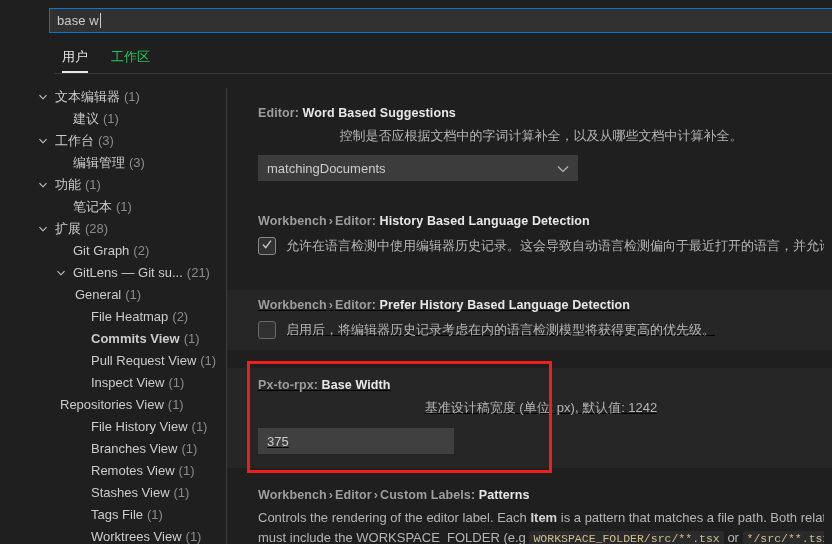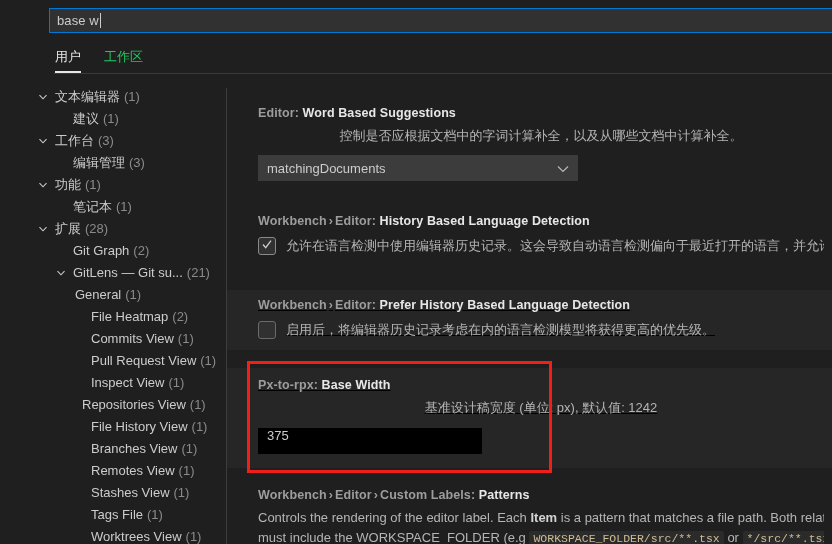--- a/index.html
+++ b/index.html
@@ -50,21 +50,21 @@
     width: 1px;
     height: 15px;
     background: #cccccc;
     vertical-align: -3px;
     margin-left: 1px;
   }
 
   
   .tabs {
     position: absolute;
-    left: 1px; top: 44px;
+    left: 8px; top: 44px;
     width: 680px; height: 30px;
   }
   .tab {
     position: absolute;
     top: 0;
     height: 29px;
     font-size: 13px;
     line-height: 26px;
     color: #22c55e;
     cursor: pointer;
@@ -213,25 +213,26 @@
     font-size: 13px;
     line-height: 20px;
     color: #b5b5b5;
     white-space: nowrap;
     overflow: hidden;
   }
 
   
   .text-input {
     margin-top: 10px;
-    width: 224px; height: 26px;
-    background: #000000;
+    width: 196px; height: 26px;
+    background: #404040;
     color: #cccccc;
     font-size: 13px;
     display: flex;
+    align-items: center;
     padding: 0 9px;
     cursor: text;
   }
 
   
   .accent-bar {
     position: absolute;
     left: 20px;
     width: 2px;
     background: #29b8db;
@@ -327,33 +328,33 @@
       </div>
       <div class="toc-item">
         <span class="toc-label" style="margin-left:75px;">General</span>
         <span class="toc-count">(1)</span>
       </div>
       <div class="toc-item">
         <span class="toc-label" style="margin-left:91px;">File Heatmap</span>
         <span class="toc-count">(2)</span>
       </div>
       <div class="toc-item">
-        <span class="toc-label" style="margin-left:91px;">Commits View</span>
+        <span class="toc-label" style="margin-left:91px;font-weight:bold;">Commits View</span>
         <span class="toc-count">(1)</span>
       </div>
       <div class="toc-item">
         <span class="toc-label" style="margin-left:91px;text-align:right;">Pull Request View</span>
         <span class="toc-count">(1)</span>
       </div>
       <div class="toc-item">
         <span class="toc-label" style="margin-left:91px;">Inspect View</span>
         <span class="toc-count">(1)</span>
       </div>
       <div class="toc-item">
-        <span class="toc-label" style="margin-left:82px;">Repositories View</span>
+        <span class="toc-label" style="margin-left:60px;">Repositories View</span>
         <span class="toc-count">(1)</span>
       </div>
       <div class="toc-item">
         <span class="toc-label" style="margin-left:91px;">File History View</span>
         <span class="toc-count">(1)</span>
       </div>
       <div class="toc-item">
         <span class="toc-label" style="margin-left:91px;">Branches View</span>
         <span class="toc-count">(1)</span>
       </div>

